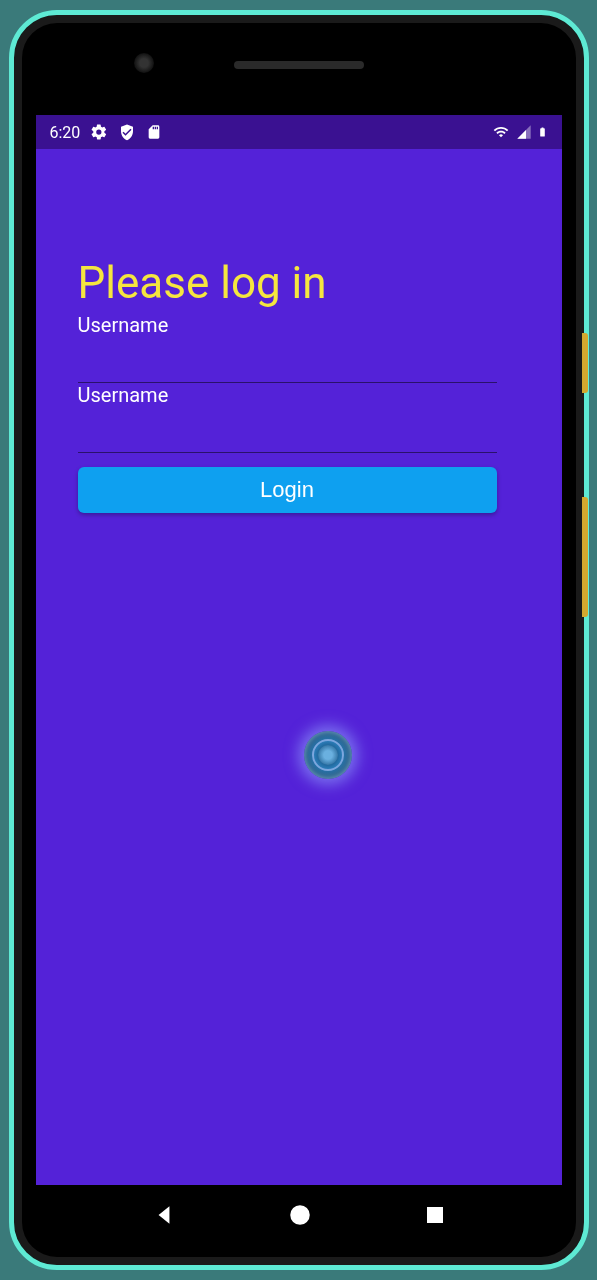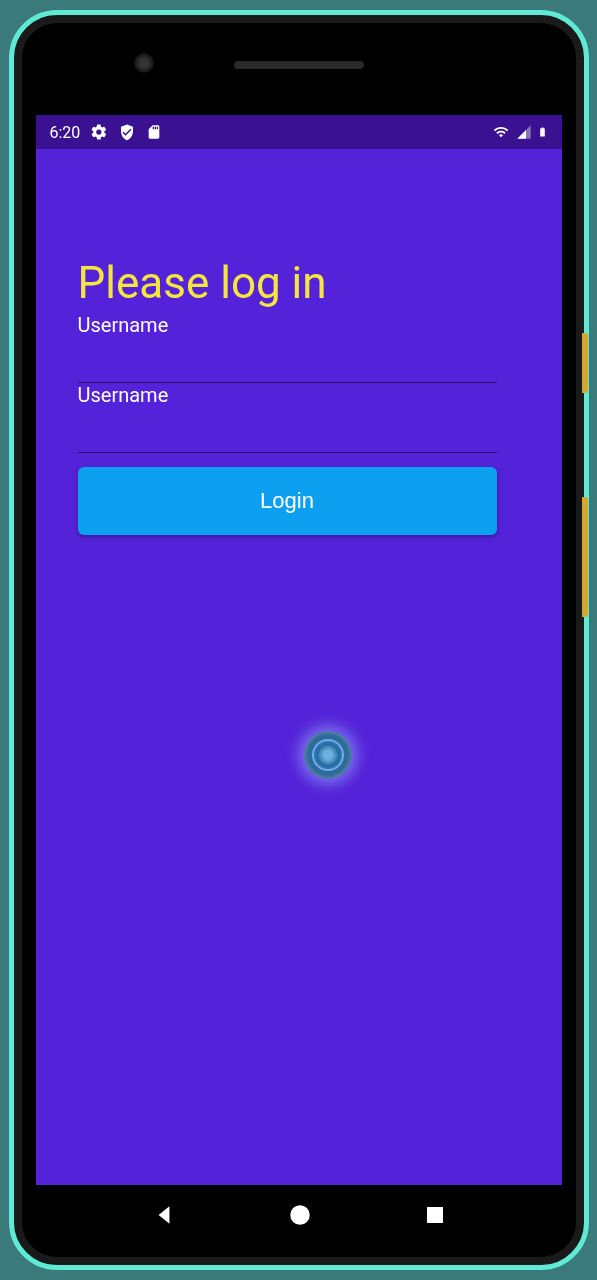--- a/index.html
+++ b/index.html
@@ -135,21 +135,21 @@
       border: none;
       border-bottom: 1px solid rgba(0,0,0,0.5);
       color: #fff;
       font-size: 18px;
       outline: none;
       padding: 4px 0;
     }
 
     .login-button {
       width: 100%;
-      height: 68px;
+      height: 46px;
       background: #0ea0f0;
       border: none;
       border-radius: 6px;
       color: #fff;
       font-size: 22px;
       font-weight: 400;
       margin-top: 14px;
       box-shadow: 0 2px 4px rgba(0,0,0,0.3);
     }
 

